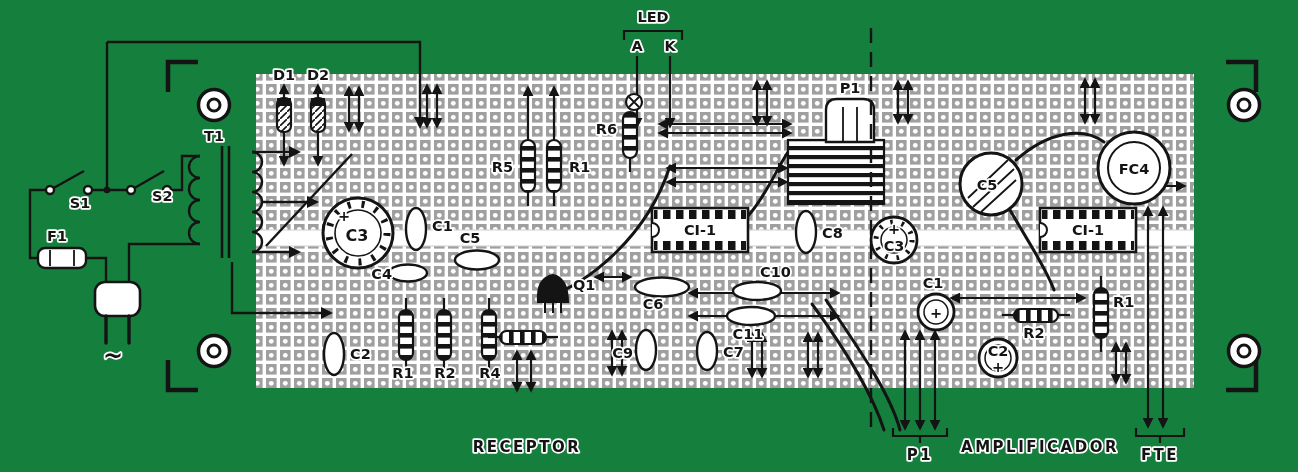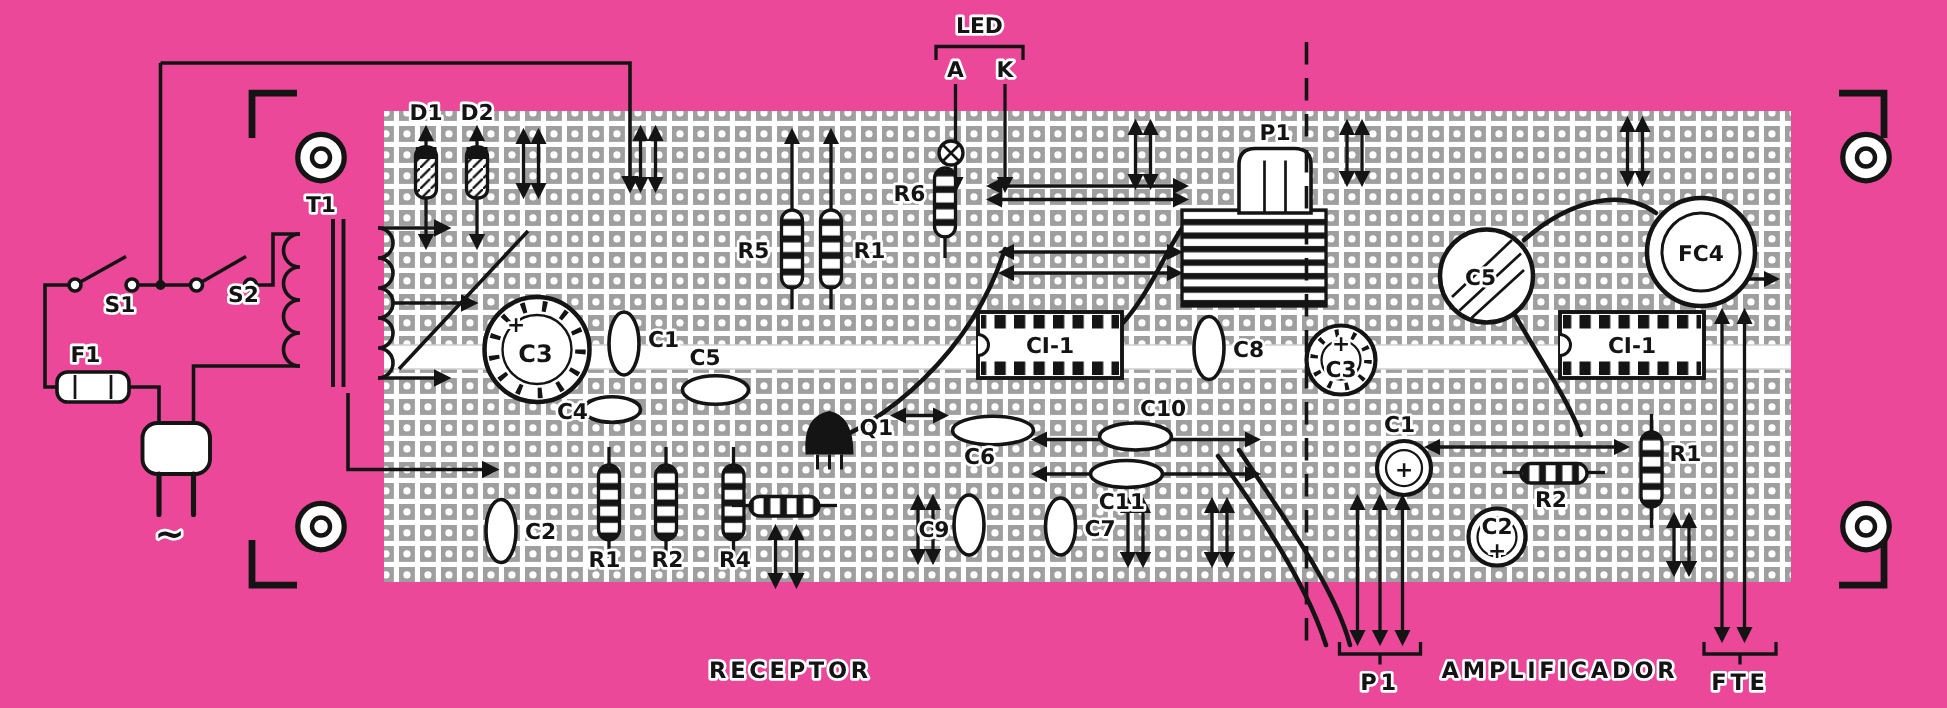--- a/index.html
+++ b/index.html
@@ -1,16 +1,16 @@
 <!DOCTYPE html>
 <html><head>
 <meta charset="utf-8">
 <style>
   html,body{margin:0;padding:0;background:#ffffff;}
-  .fig{position:relative;width:1298px;height:472px;background:#ec4899;overflow:hidden;
+  .fig{position:relative;width:1298px;height:472px;background:#15803d;overflow:hidden;
        font-family:"DejaVu Sans","Liberation Sans",sans-serif;}
   svg{display:block;}
   .t{font-family:"DejaVu Sans","Liberation Sans",sans-serif;font-weight:700;font-size:14.5px;
      fill:#141414;paint-order:stroke;stroke:#ffffff;stroke-width:3.5px;stroke-linejoin:round;}
   .sec{font-size:15px;letter-spacing:2.5px;}
   .big{font-size:16px;}
   .ac{font-size:24px;}
 </style>
 </head>
 <body>

